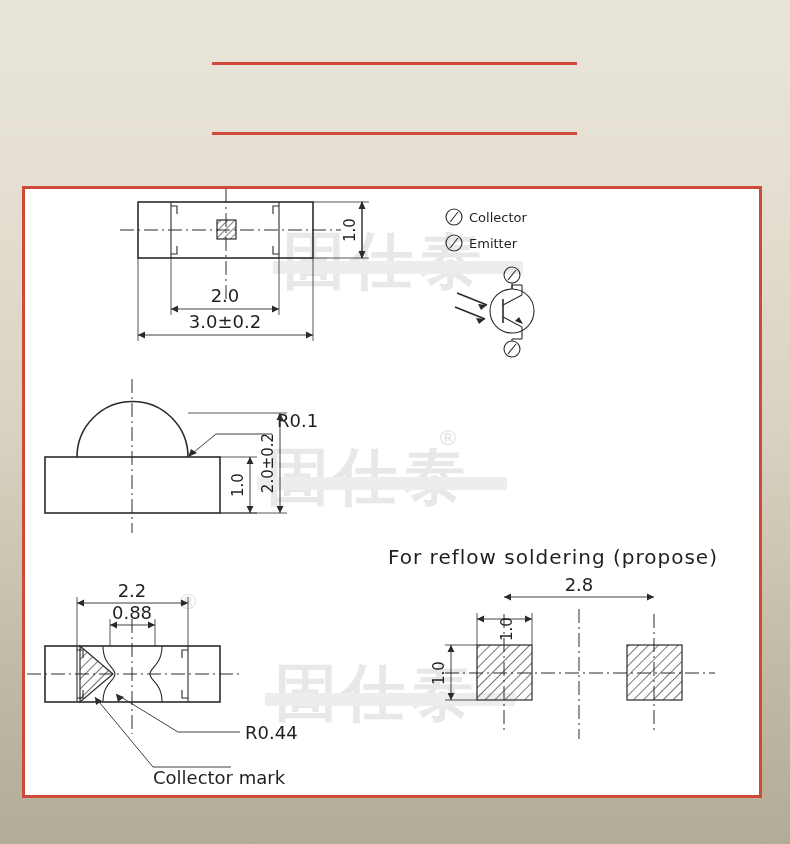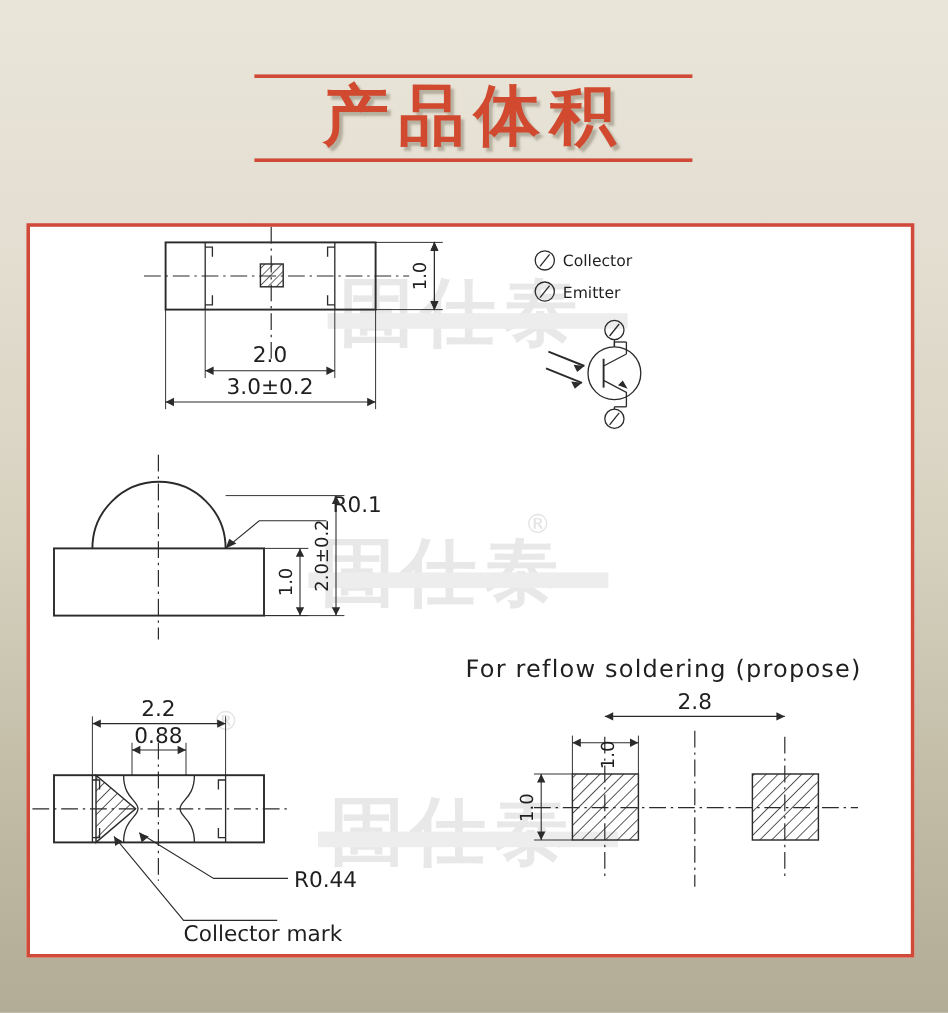--- a/index.html
+++ b/index.html
@@ -56,21 +56,20 @@
   .t13{font-size:13px;}
   .t20{font-size:20px;letter-spacing:1px;}
 </style>
 </head>
 <body>
 
 <div class="page">
 
   <div class="title-block">
     <div class="title-rule top"></div>
-    <div class="title-text">产品体积</div>
     <div class="title-rule bottom"></div>
   </div>
 
   <div class="panel">
     <div class="canvas">
 
       <div class="wm big" style="left:258px;top:30px;">固仕泰</div>
       <div class="wm bar" style="left:248px;top:72px;width:250px;height:13px;"></div>
       <div class="wm big" style="left:242px;top:246px;">固仕泰</div>
       <div class="wm bar" style="left:232px;top:288px;width:250px;height:13px;"></div>

